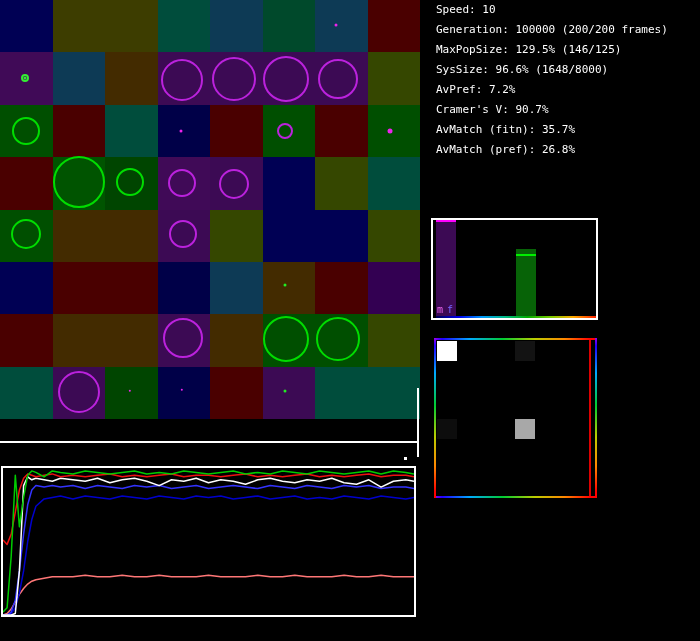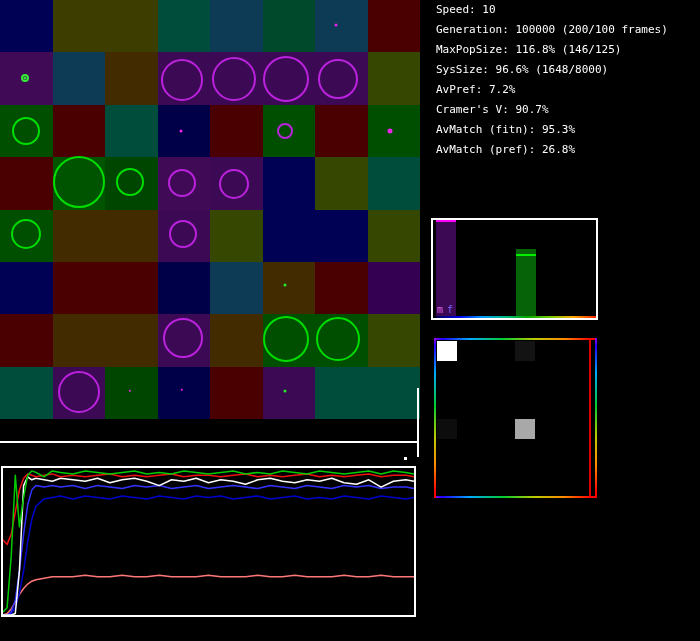--- a/index.html
+++ b/index.html
@@ -148,26 +148,26 @@
       <div class="marker dot" style="left: 182px; top: 390px; width: 2.4px; height: 2.4px; background: rgb(238, 34, 238);"></div>
       <div class="marker dot" style="left: 285px; top: 391px; width: 3px; height: 3px; background: rgb(34, 238, 34);"></div>
     </div>
 
   <div class="sep-v"></div>
   <div class="sep-h"></div>
   <div class="stray-dot"></div>
 
   <div class="stats">
       <div class="stat-line" style="color: rgb(255, 255, 255);">Speed: 10</div>
-      <div class="stat-line" style="color: rgb(255, 255, 255);">Generation: 100000 (200/100 frames)</div>
-      <div class="stat-line" style="color: rgb(255, 255, 255);">MaxPopSize: 116.8% (146/125)</div>
+      <div class="stat-line" style="color: rgb(255, 255, 255);">Generation: 100000 (200/200 frames)</div>
+      <div class="stat-line" style="color: rgb(255, 255, 255);">MaxPopSize: 129.5% (146/125)</div>
       <div class="stat-line" style="color: rgb(255, 255, 255);">SysSize: 96.6% (1648/8000)</div>
       <div class="stat-line" style="color: rgb(255, 255, 255);">AvPref: 7.2%</div>
       <div class="stat-line" style="color: rgb(255, 255, 255);">Cramer's V: 90.7%</div>
-      <div class="stat-line" style="color: rgb(255, 255, 255);">AvMatch (fitn): 95.3%</div>
+      <div class="stat-line" style="color: rgb(255, 255, 255);">AvMatch (fitn): 35.7%</div>
       <div class="stat-line" style="color: rgb(255, 255, 255);">AvMatch (pref): 26.8%</div>
     </div>
 
   <div class="bar-panel">
     <div class="bar-panel-inner">
         <div class="pop-bar" style="left: 3px; width: 20px; top: 0px; background: rgb(60, 10, 84);">
           <div class="cap" style="top: 0px; background: rgb(255, 0, 255);"></div>
         </div>
         <div class="pop-bar" style="left: 83px; width: 20px; top: 29px; background: rgb(7, 99, 7);">
           <div class="cap" style="top: 5px; background: rgb(0, 238, 0);"></div>

